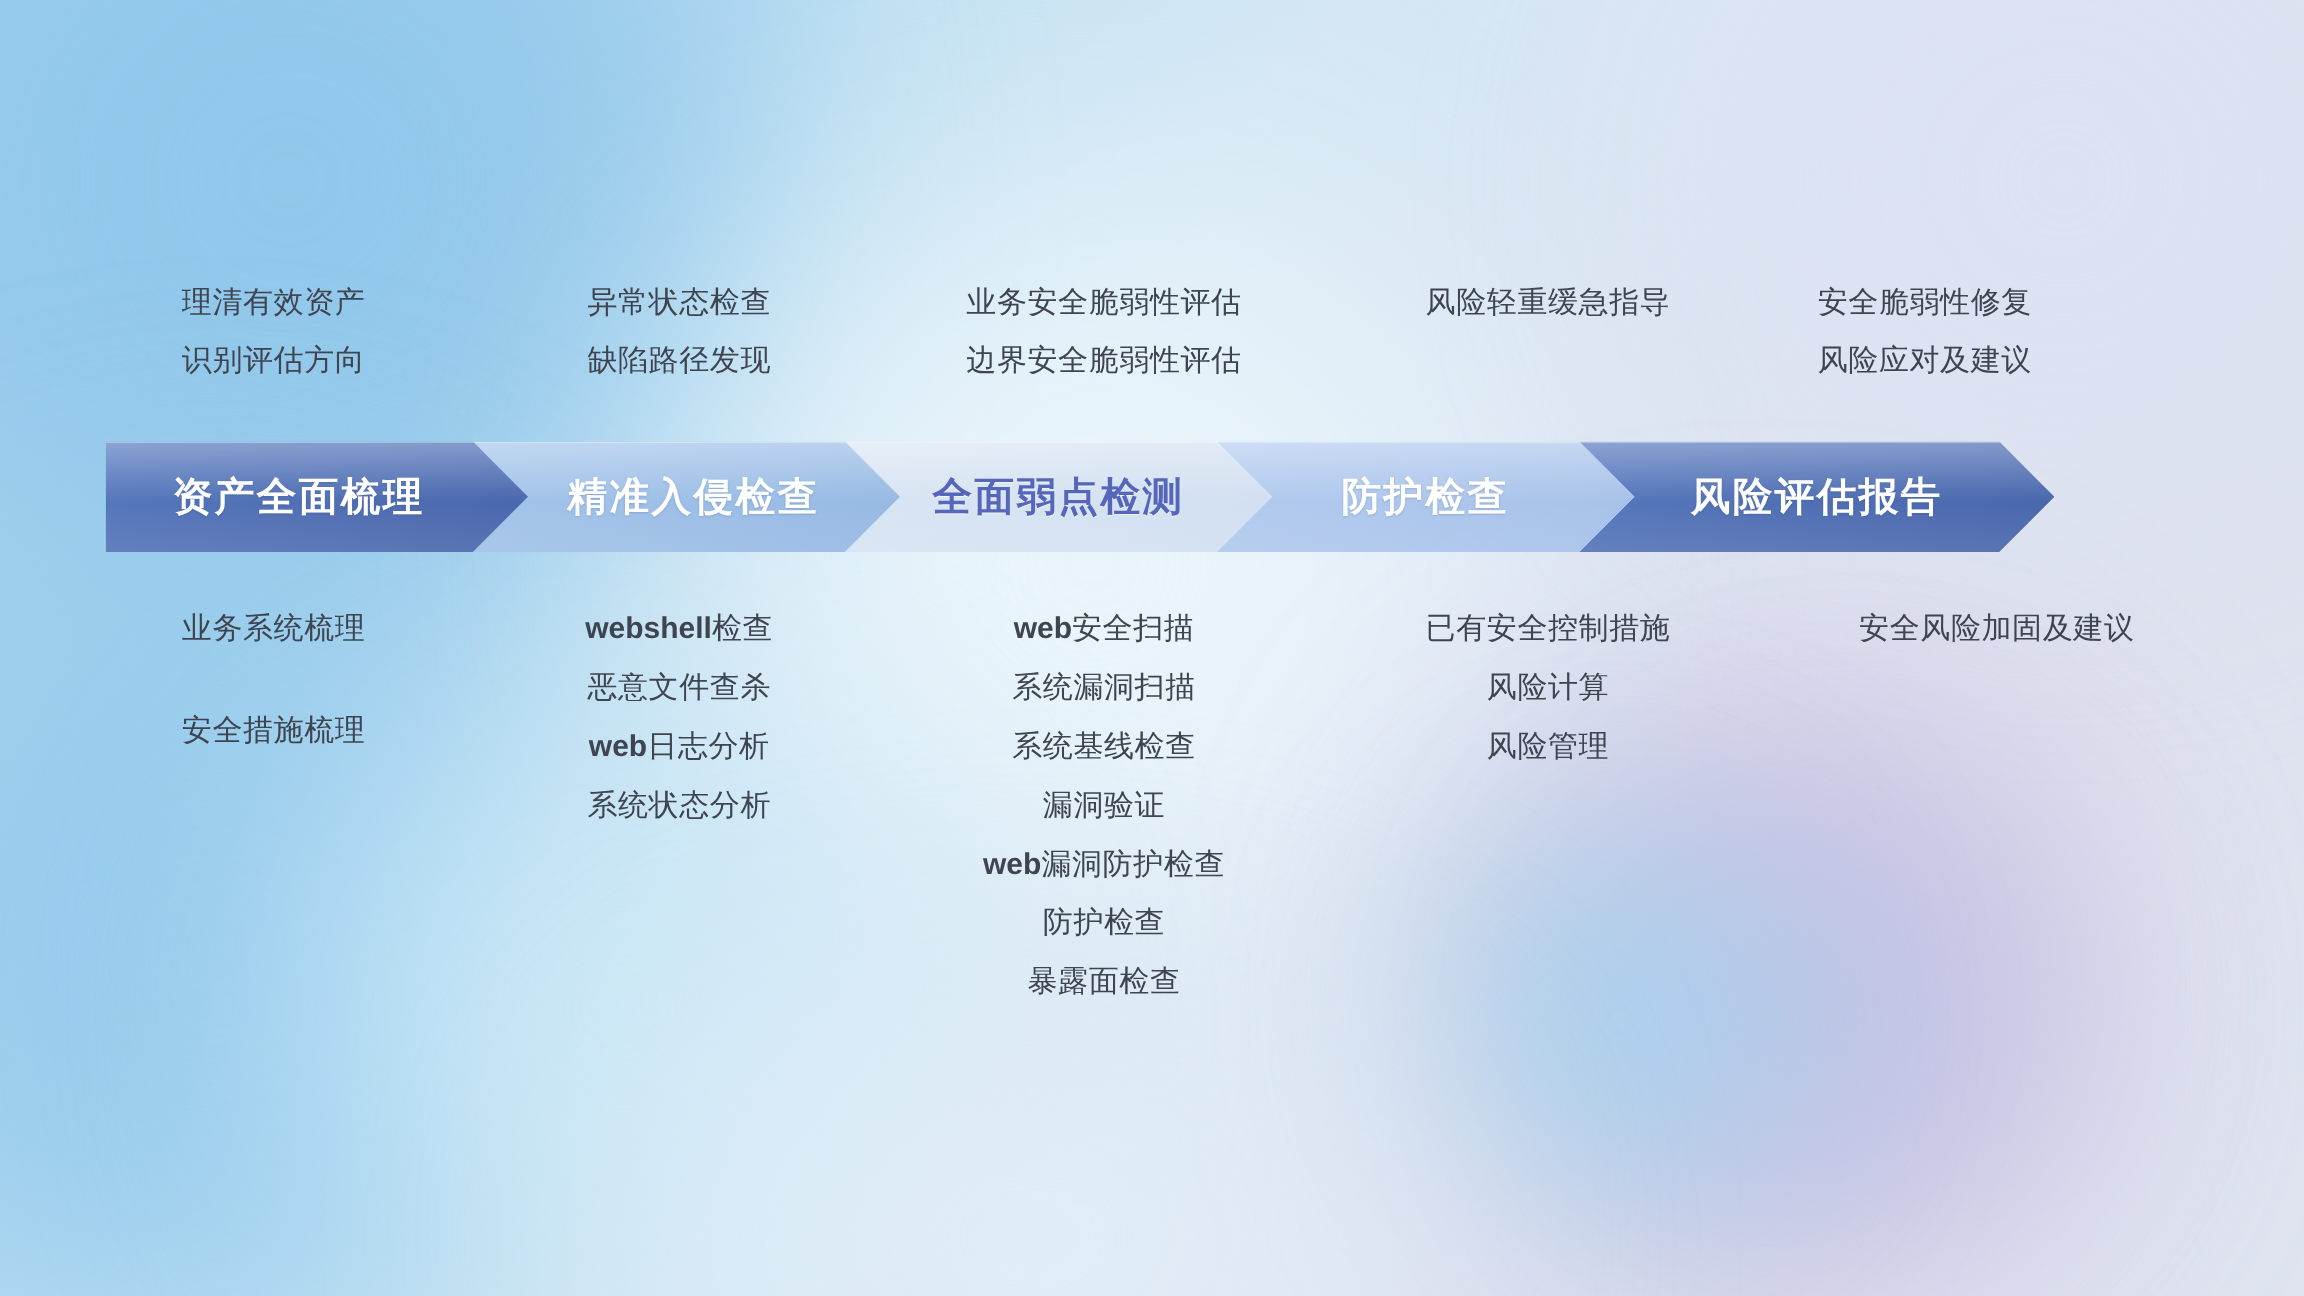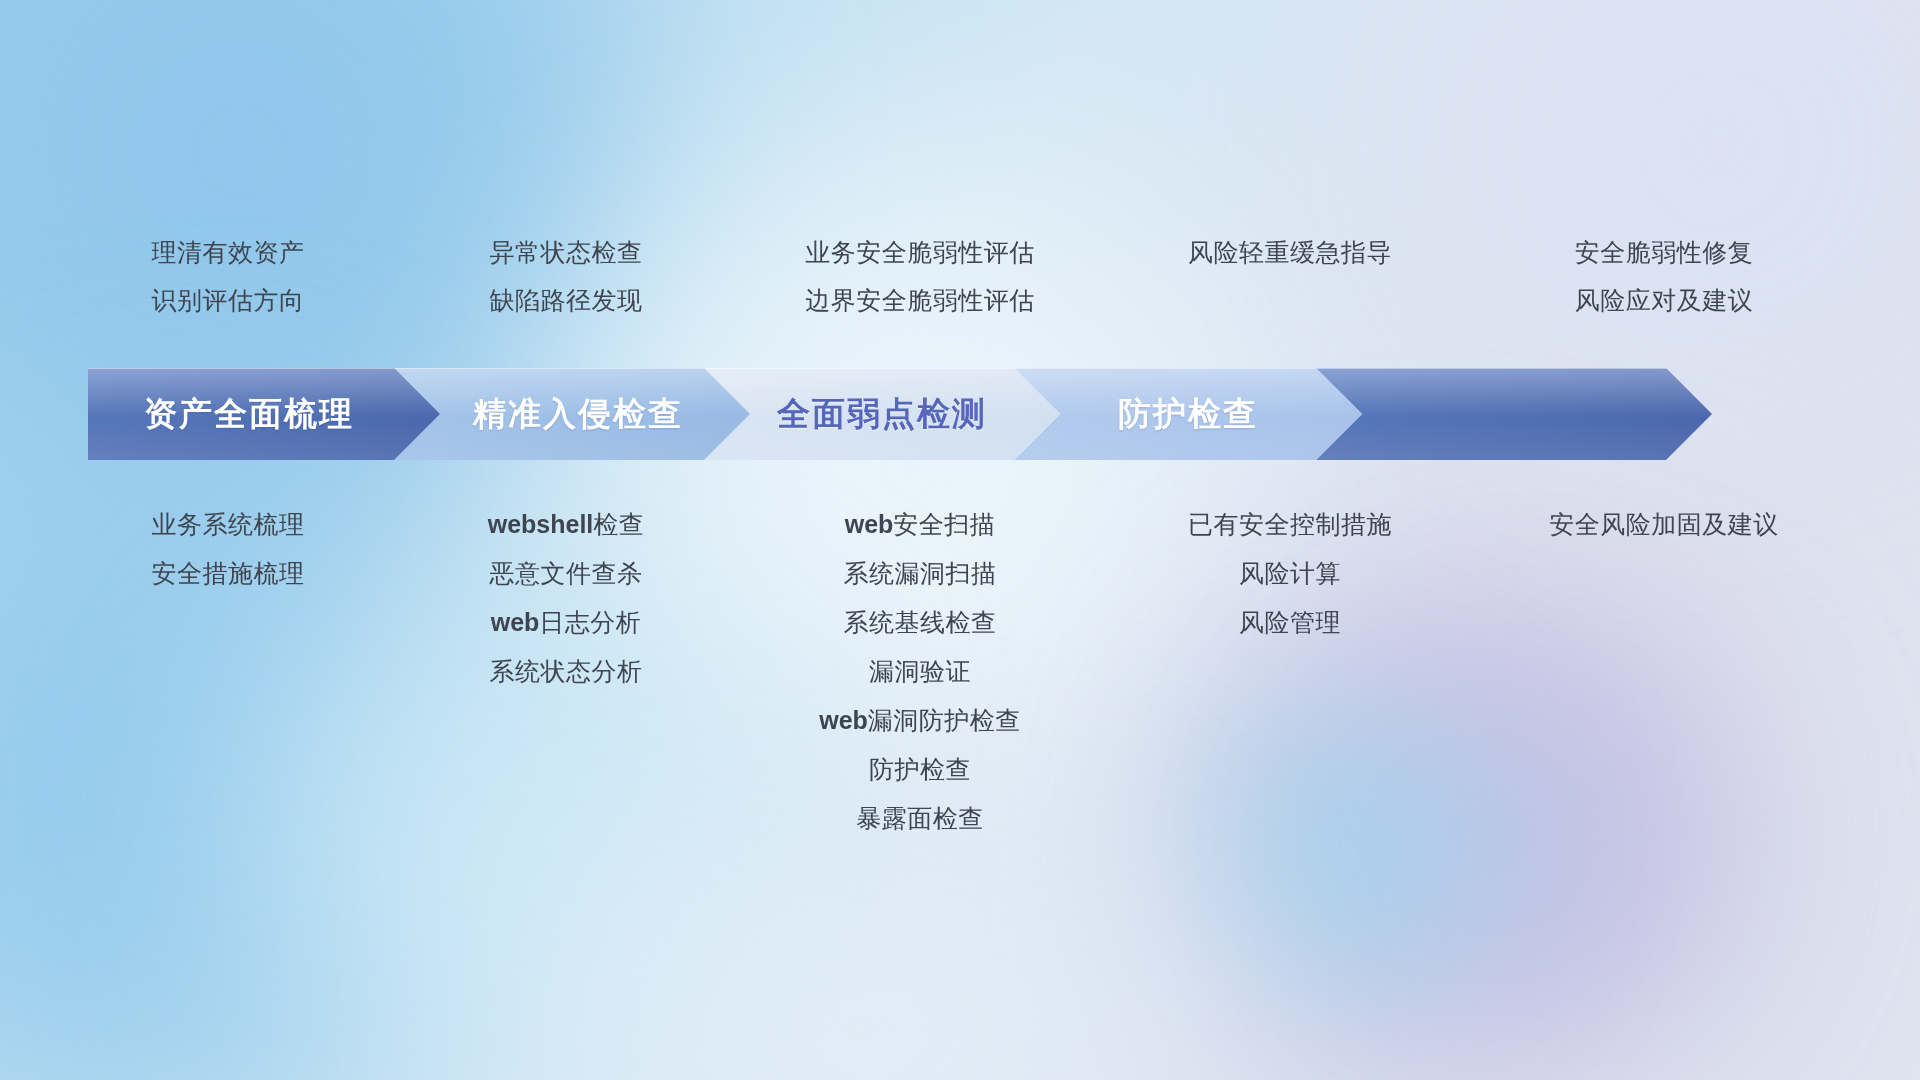--- a/index.html
+++ b/index.html
@@ -208,21 +208,21 @@
         <div class="note-line">异常状态检查</div>
         <div class="note-line">缺陷路径发现</div>
       </div>
       <div class="col" style="position: absolute; left: 700px; width: 440px; top: 0px;">
         <div class="note-line">业务安全脆弱性评估</div>
         <div class="note-line">边界安全脆弱性评估</div>
       </div>
       <div class="col" style="position: absolute; left: 1070px; width: 440px; top: 0px;">
         <div class="note-line">风险轻重缓急指导</div>
       </div>
-      <div class="col" style="position: absolute; left: 1444px; width: 440px; top: 0px; justify-content: center;">
+      <div class="col" style="position: absolute; left: 1384px; width: 440px; top: 0px; justify-content: center;">
         <div class="note-line">安全脆弱性修复</div>
         <div class="note-line">风险应对及建议</div>
       </div>
     </div>
   <div class="chevron-band" id="chevron-band">
       <div class="chev first" style="width: 352px; background: linear-gradient(160deg, rgb(90, 124, 192) 0%, rgb(70, 99, 169) 100%); z-index: 10;">
         <div class="sheen"></div>
         <div class="chev-label" style="color: rgb(255, 255, 255); margin-left: -30px;">资产全面梳理</div>
       </div>
       <div class="chev notch" style="width: 356px; background: linear-gradient(160deg, rgb(168, 200, 236) 0%, rgb(147, 182, 226) 100%); z-index: 9;">
@@ -232,24 +232,25 @@
       <div class="chev notch" style="width: 356px; background: linear-gradient(160deg, rgb(220, 231, 244) 0%, rgb(207, 222, 240) 100%); z-index: 8;">
         <div class="sheen"></div>
         <div class="chev-label" style="color: rgb(85, 102, 187); text-shadow: rgba(255, 255, 255, 0.7) 0px 1px 1px; margin-left: 0px;">全面弱点检测</div>
       </div>
       <div class="chev notch" style="width: 348px; background: linear-gradient(160deg, rgb(183, 206, 240) 0%, rgb(163, 191, 232) 100%); z-index: 7;">
         <div class="sheen"></div>
         <div class="chev-label" style="color: rgb(255, 255, 255); margin-left: 0px;">防护检查</div>
       </div>
       <div class="chev notch" style="width: 396px; background: linear-gradient(160deg, rgb(90, 124, 192) 0%, rgb(70, 99, 169) 100%); z-index: 6;">
         <div class="sheen"></div>
+        <div class="chev-label" style="color: rgb(255, 255, 255); margin-left: 0px;">风险评估报告</div>
       </div>
     </div>
   <div class="bottom-notes" id="bottom-notes">
-      <div class="col" style="position: absolute; left: 8px; width: 440px; top: 0px;">
+      <div class="col" style="position: absolute; left: 8px; width: 440px; top: 0px; gap: 36px;">
         <div class="bnote-line"><span>业务系统梳理</span></div>
         <div class="bnote-line"><span>安全措施梳理</span></div>
       </div>
       <div class="col" style="position: absolute; left: 346px; width: 440px; top: 0px;">
         <div class="bnote-line"><span class="lat">webshell</span><span>检查</span></div>
         <div class="bnote-line"><span>恶意文件查杀</span></div>
         <div class="bnote-line"><span class="lat">web</span><span>日志分析</span></div>
         <div class="bnote-line"><span>系统状态分析</span></div>
       </div>
       <div class="col" style="position: absolute; left: 700px; width: 440px; top: 0px;">

